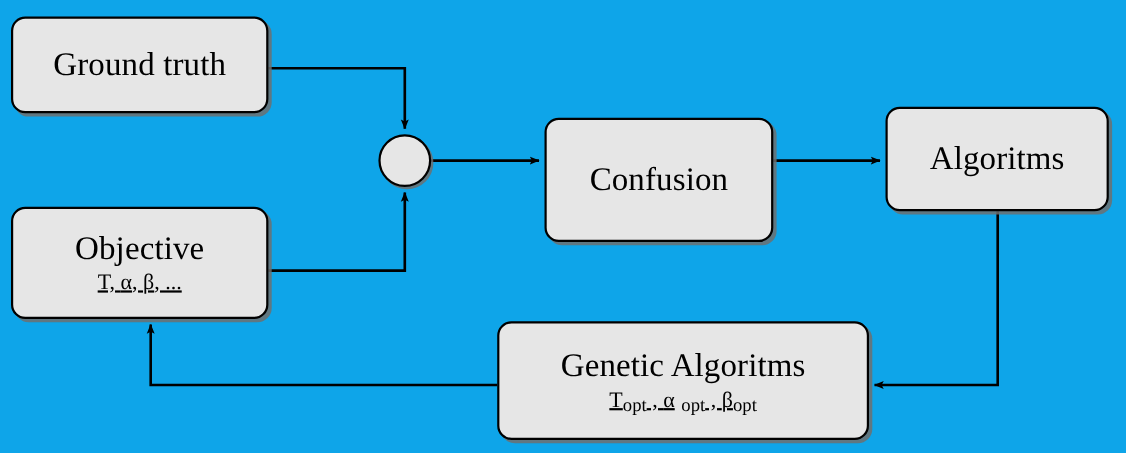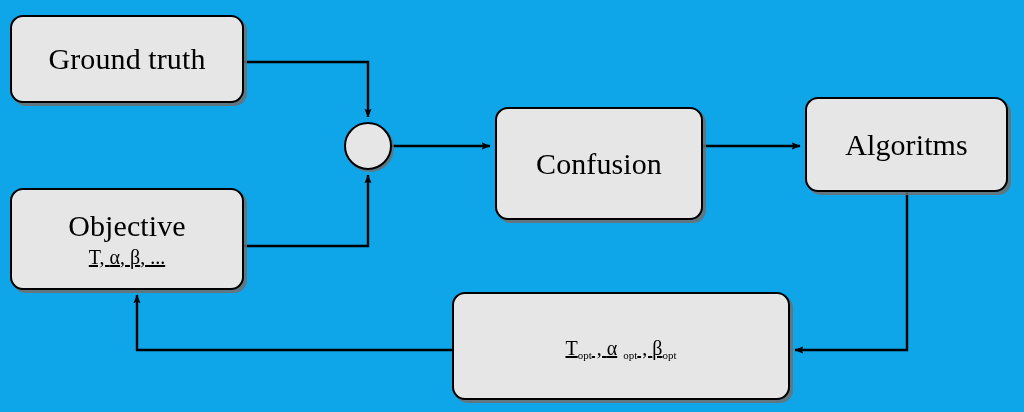--- a/index.html
+++ b/index.html
@@ -46,21 +46,21 @@
     letter-spacing: 0.1px;
     white-space: nowrap;
   }
   .node .sub {
     font-size: 20px;
     margin-top: 5px;
     white-space: nowrap;
     text-decoration: underline;
   }
   .node .sub sub {
-    font-size: 11px;
+    font-size: 17px;
     vertical-align: baseline;
     position: relative;
     top: 4px;
   }
   .gap {
     display: inline-block;
     width: 6px;
   }
 
   
@@ -123,20 +123,21 @@
 
   <div class="node" id="node-confusion">
     <div class="title">Confusion</div>
   </div>
 
   <div class="node" id="node-objective">
     <div class="title">Algoritms</div>
   </div>
 
   <div class="node" id="node-genetic">
+    <div class="title">Genetic Algoritms</div>
     <div class="sub">
       <span>T</span><sub>opt</sub><span> , </span><span>α</span><span class="gap"></span><sub>opt</sub><span> , </span><span>β</span><sub>opt</sub>
     </div>
   </div>
 
   <div id="junction"></div>
 
 </div>
 
 </body></html>

